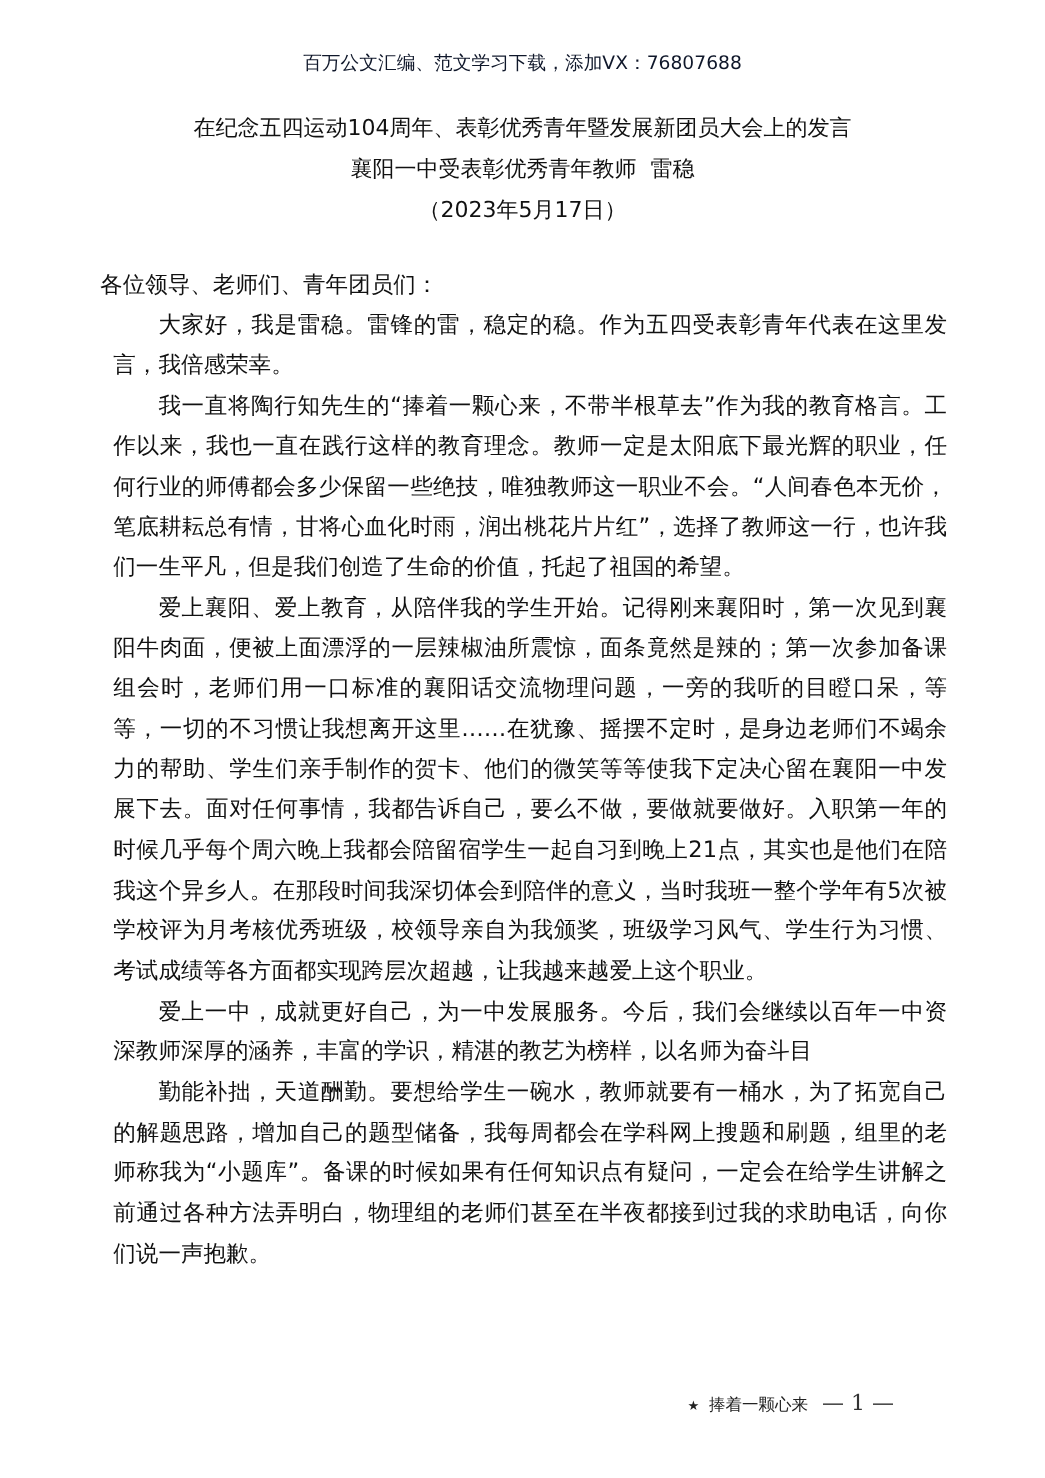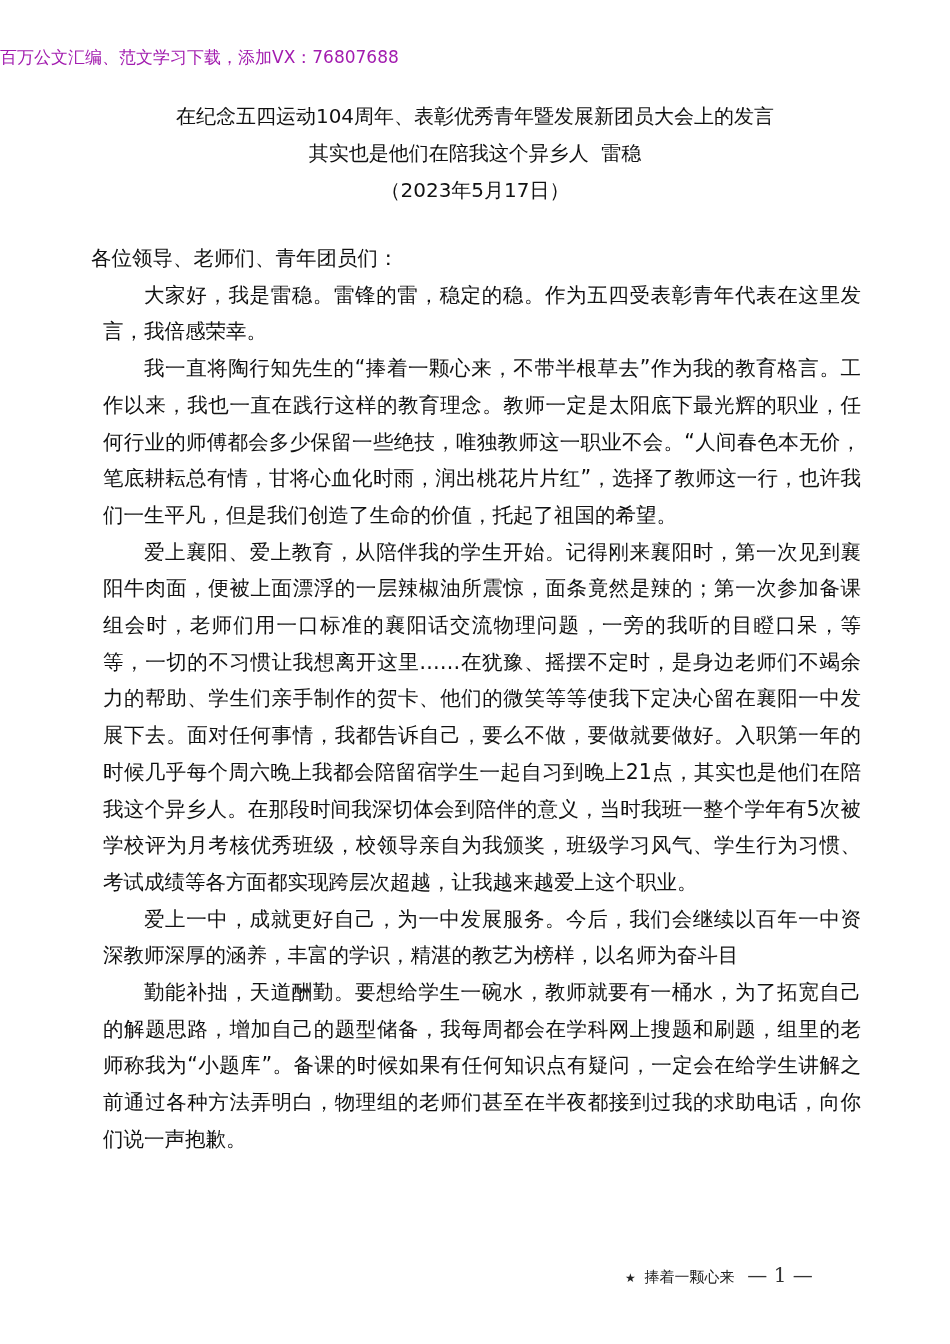--- a/index.html
+++ b/index.html
@@ -3,21 +3,21 @@
   <meta charset="utf-8">
   <style>
     html, body { margin: 0; padding: 0; background: #ffffff; }
     body {
       width: 950px; height: 1344px; position: relative; overflow: hidden;
       font-family: "DejaVu Sans", "Liberation Sans", sans-serif;
       color: #111111;
     }
     .watermark {
       position: absolute; top: 46px; left: 0; width: 950px;
-      font-size: 17px; color: #a21caf; letter-spacing: 0px;
+      text-align: center; font-size: 17px; color: #0f172a; letter-spacing: 0px;
     }
     .title-block {
       position: absolute; top: 98px; left: 0; width: 950px; text-align: center;
       font-size: 20px; line-height: 37px;
     }
     .title-block div { white-space: nowrap; }
     .content {
       position: absolute; top: 240px; left: 91px; width: 770px;
       font-size: 20.5px; line-height: 36.7px; text-align: justify;
     }
@@ -30,21 +30,21 @@
     .footer .pagenum { font-family: "DejaVu Serif", serif; font-size: 20px; color: #333; margin-left: 8px; }
     .footer .star { font-size: 12px; margin-right: 4px; }
   </style>
 </head>
 <body>
 
 <div class="watermark">百万公文汇编、范文学习下载，添加VX：76807688</div>
 
 <div class="title-block">
   <div>在纪念五四运动104周年、表彰优秀青年暨发展新团员大会上的发言</div>
-  <div style="white-space: pre;">其实也是他们在陪我这个异乡人  雷稳</div>
+  <div style="white-space: pre;">襄阳一中受表彰优秀青年教师  雷稳</div>
   <div>（2023年5月17日）</div>
 </div>
 
 <div class="content">
   <p>各位领导、老师们、青年团员们：</p>
   <p class="indent">大家好，我是雷稳。雷锋的雷，稳定的稳。作为五四受表彰青年代表在这里发言，我倍感荣幸。</p>
   <p class="indent">我一直将陶行知先生的“捧着一颗心来，不带半根草去”作为我的教育格言。工作以来，我也一直在践行这样的教育理念。教师一定是太阳底下最光辉的职业，任何行业的师傅都会多少保留一些绝技，唯独教师这一职业不会。“人间春色本无价，笔底耕耘总有情，甘将心血化时雨，润出桃花片片红”，选择了教师这一行，也许我们一生平凡，但是我们创造了生命的价值，托起了祖国的希望。</p>
   <p class="indent">爱上襄阳、爱上教育，从陪伴我的学生开始。记得刚来襄阳时，第一次见到襄阳牛肉面，便被上面漂浮的一层辣椒油所震惊，面条竟然是辣的；第一次参加备课组会时，老师们用一口标准的襄阳话交流物理问题，一旁的我听的目瞪口呆，等等，一切的不习惯让我想离开这里……在犹豫、摇摆不定时，是身边老师们不竭余力的帮助、学生们亲手制作的贺卡、他们的微笑等等使我下定决心留在襄阳一中发展下去。面对任何事情，我都告诉自己，要么不做，要做就要做好。入职第一年的时候几乎每个周六晚上我都会陪留宿学生一起自习到晚上21点，其实也是他们在陪我这个异乡人。在那段时间我深切体会到陪伴的意义，当时我班一整个学年有5次被学校评为月考核优秀班级，校领导亲自为我颁奖，班级学习风气、学生行为习惯、考试成绩等各方面都实现跨层次超越，让我越来越爱上这个职业。</p>
   <p class="indent">爱上一中，成就更好自己，为一中发展服务。今后，我们会继续以百年一中资深教师深厚的涵养，丰富的学识，精湛的教艺为榜样，以名师为奋斗目</p>
   <p class="indent">勤能补拙，天道酬勤。要想给学生一碗水，教师就要有一桶水，为了拓宽自己的解题思路，增加自己的题型储备，我每周都会在学科网上搜题和刷题，组里的老师称我为“小题库”。备课的时候如果有任何知识点有疑问，一定会在给学生讲解之前通过各种方法弄明白，物理组的老师们甚至在半夜都接到过我的求助电话，向你们说一声抱歉。</p>

